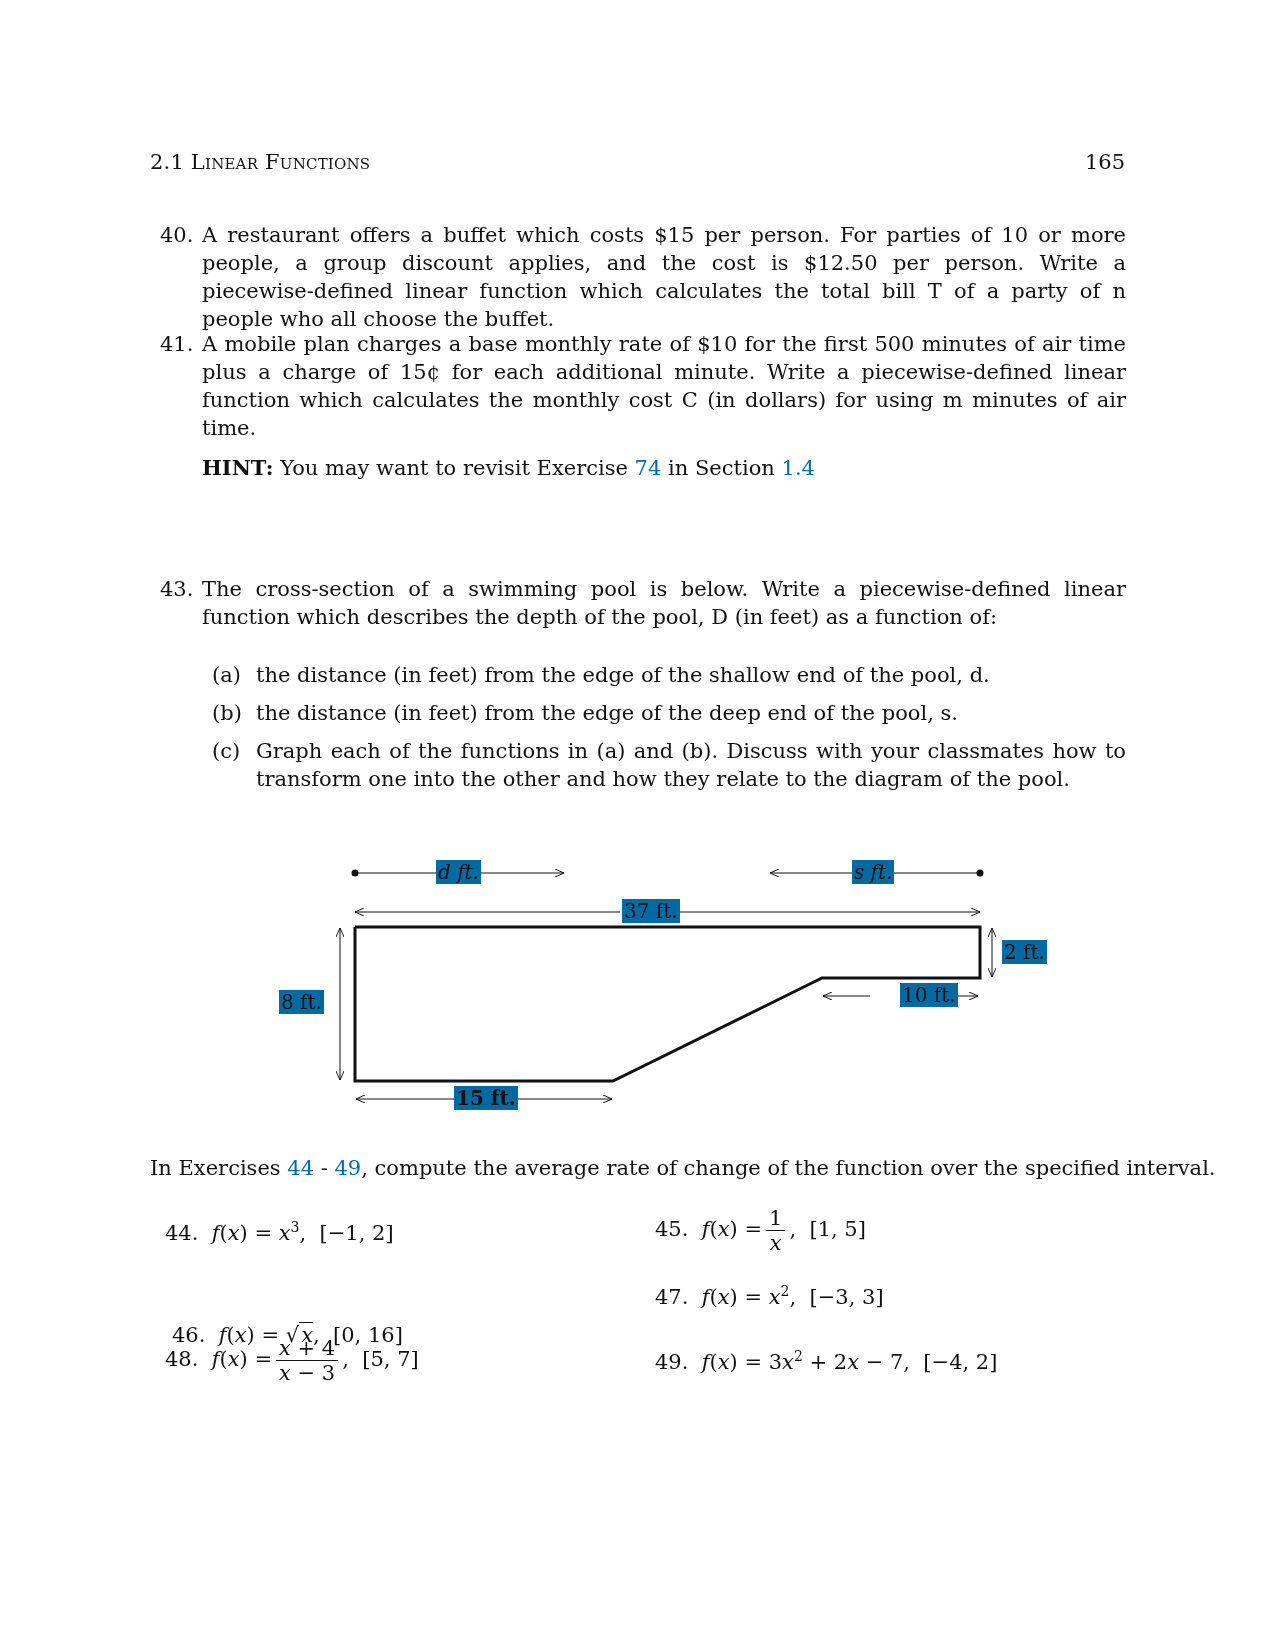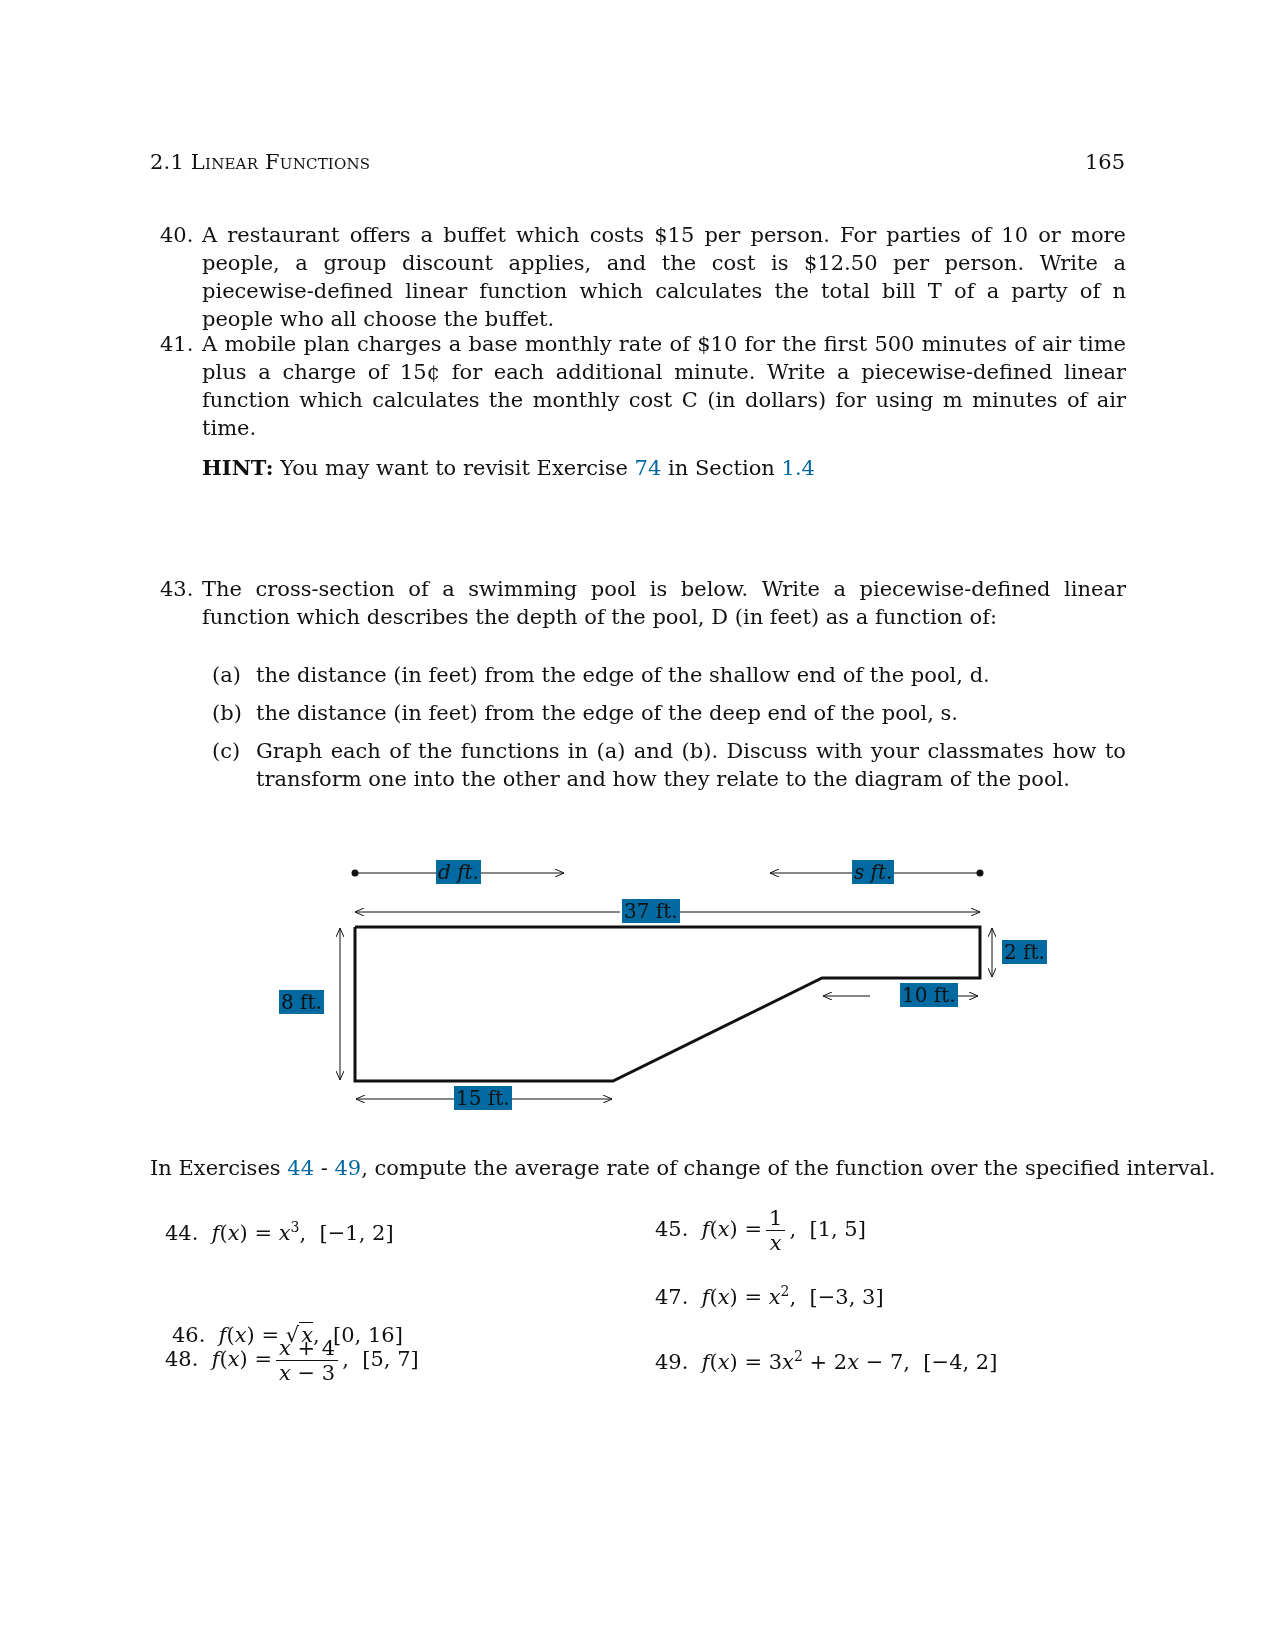--- a/index.html
+++ b/index.html
@@ -109,21 +109,21 @@
     <line x1="455" y1="1099" x2="356" y2="1099" stroke="#111" stroke-width="1" marker-end="url(#ah)"></line>
     <line x1="510" y1="1099" x2="612" y2="1099" stroke="#111" stroke-width="1" marker-end="url(#ah)"></line>
   </svg>
 
   <span class="dlabel" style="left:436px; top:860px;"><i class="v">d ft.</i></span>
   <span class="dlabel" style="left:852px; top:860px;"><i class="v">s ft.</i></span>
   <span class="dlabel" style="left:622px; top:899px;">37 ft.</span>
   <span class="dlabel" style="left:1002px; top:940px;">2 ft.</span>
   <span class="dlabel" style="left:279px; top:990px;">8 ft.</span>
   <span class="dlabel" style="left:900px; top:983px;">10 ft.</span>
-  <span class="dlabel" style="left:454px; top:1086px;">15 ft.</span>
+  <span class="dlabel" style="left:454px; top:1086px;font-weight:bold;">15 ft.</span>
 
   <div class="abs" style="left:150px; top:1156px;">
     <span>In Exercises</span>
     <a class="link">44</a>
     <span>-</span>
     <a class="link">49</a><span>, compute the average rate of change of the function over the specified interval.</span>
   </div>
 
   <div class="mex" style="left:165px; top:1219px;">
     <span>44.</span>

